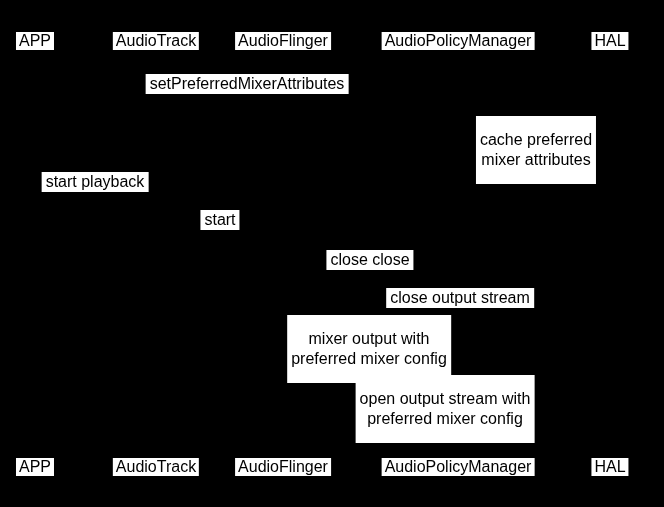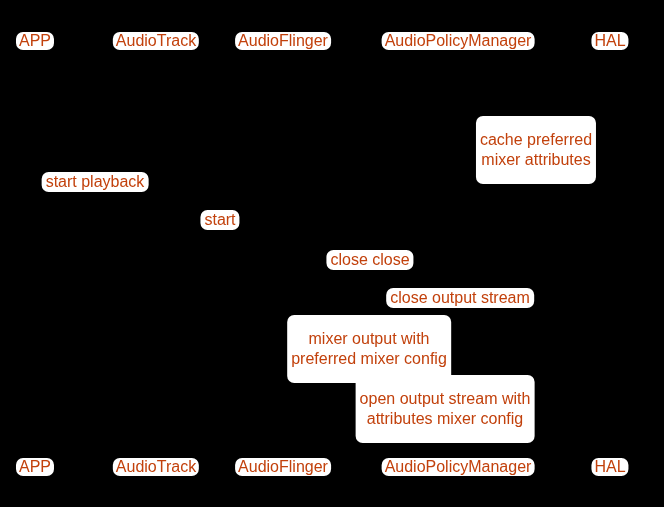--- a/index.html
+++ b/index.html
@@ -12,24 +12,23 @@
     width: 664px;
     height: 507px;
     background: #000000;
     overflow: hidden;
     font-family: "Liberation Sans", sans-serif;
   }
   .label {
     position: absolute;
     transform: translateX(-50%);
     background: #ffffff;
-    color: #c2410c;
+    color: #000000;
     white-space: pre-line;
     text-align: center;
-    border-radius: 7px;
   }
   .participant {
     font-size: 16px;
     line-height: 18px;
     padding: 0 3px;
     white-space: nowrap;
   }
   .msg {
     font-size: 16px;
     line-height: 20px;
@@ -60,30 +59,31 @@
 <body>
 
 <div class="diagram">
 
   <span class="label participant row-top p0">APP</span>
   <span class="label participant row-top p1">AudioTrack</span>
   <span class="label participant row-top p2">AudioFlinger</span>
   <span class="label participant row-top p3">AudioPolicyManager</span>
   <span class="label participant row-top p4">HAL</span>
 
+  <span class="label msg m0">setPreferredMixerAttributes</span>
   <span class="label msg multiline m1">cache preferred
 mixer attributes</span>
   <span class="label msg m2">start playback</span>
   <span class="label msg m3">start</span>
   <span class="label msg m4">close close</span>
   <span class="label msg m5">close output stream</span>
   <span class="label msg multiline m6">mixer output with
 preferred mixer config</span>
   <span class="label msg multiline m7">open output stream with
-attributes mixer config</span>
+preferred mixer config</span>
 
   <span class="label participant row-bottom p0">APP</span>
   <span class="label participant row-bottom p1">AudioTrack</span>
   <span class="label participant row-bottom p2">AudioFlinger</span>
   <span class="label participant row-bottom p3">AudioPolicyManager</span>
   <span class="label participant row-bottom p4">HAL</span>
 
 </div>
 
 </body></html>

